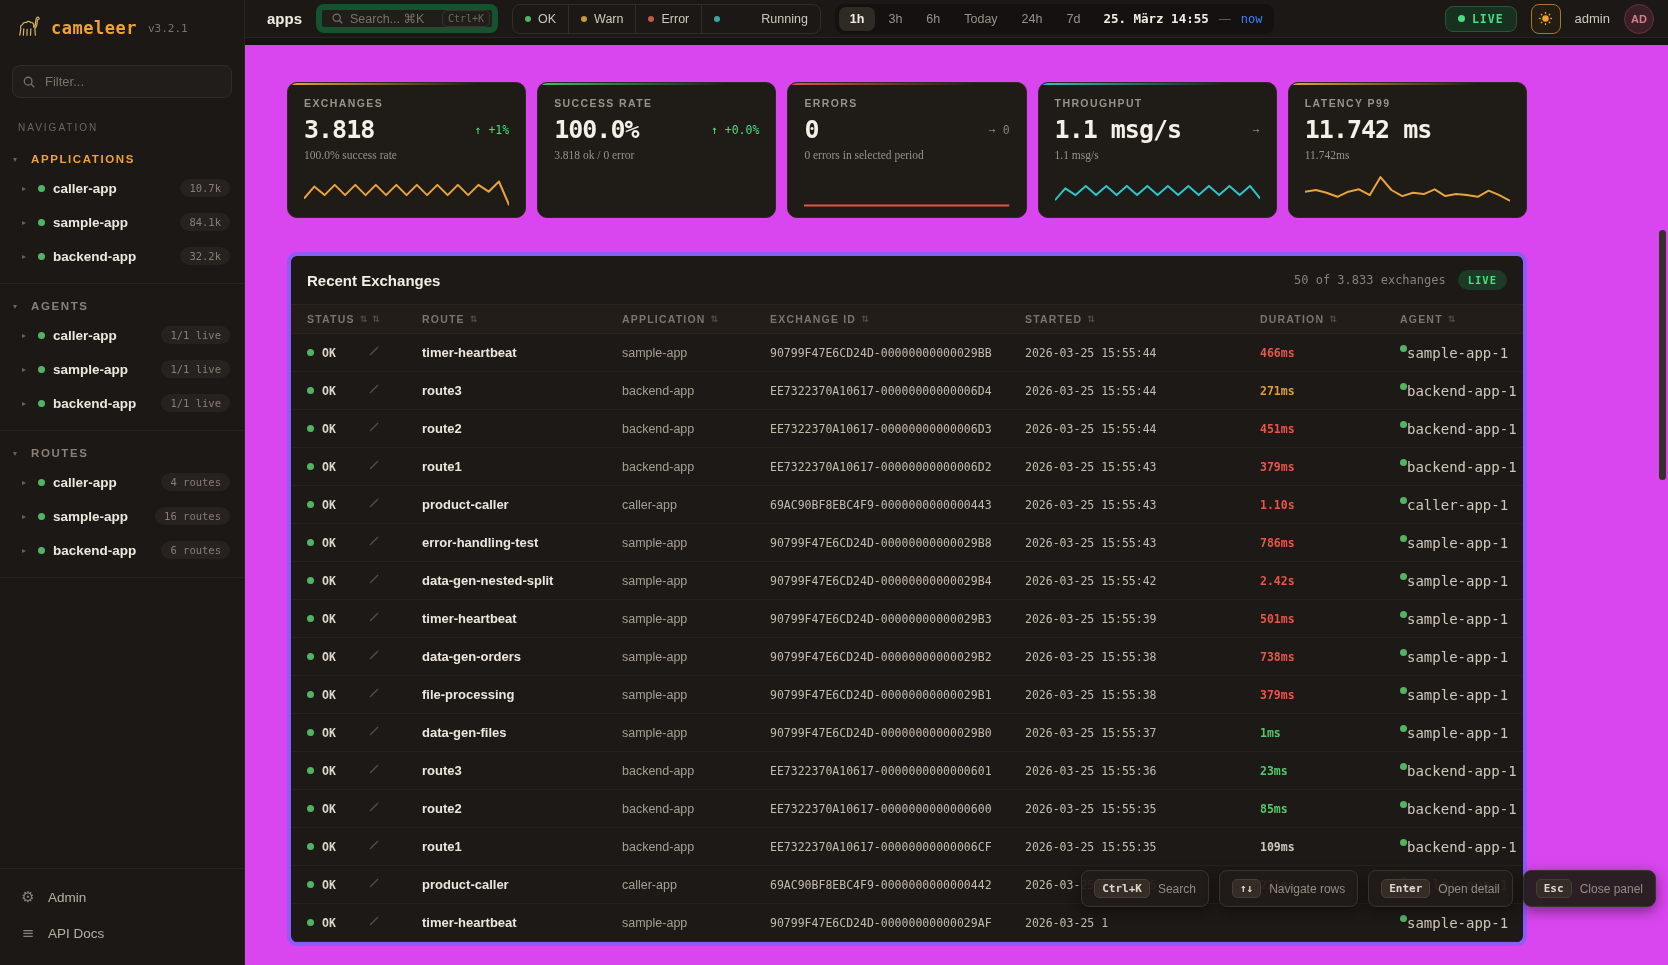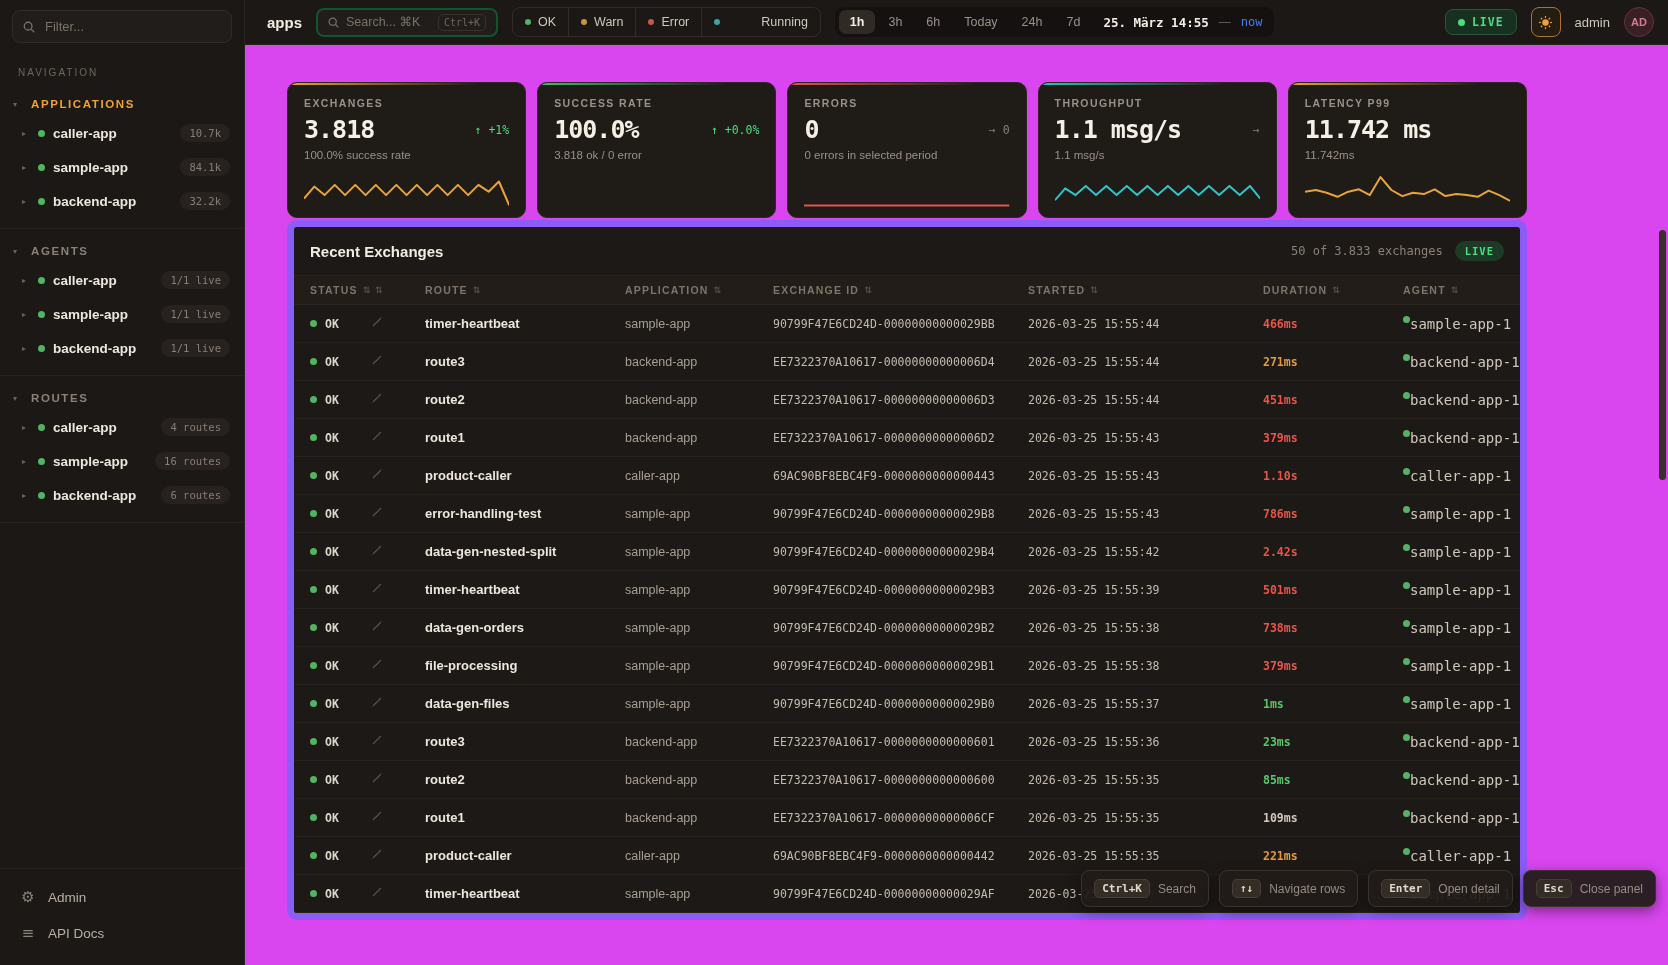--- a/index.html
+++ b/index.html
@@ -27,23 +27,23 @@
   .dot { width:7px; height:7px; border-radius:50%; background:#53b365; flex:none; }
   .item-label { font-size:13.5px; font-weight:600; color:#ece6dc; flex:1; }
   .item-badge { font-family:"DejaVu Sans Mono",monospace; font-size:10.5px; color:#877e74; background:#272220; border-radius:9px; padding:3px 9px; }
   .side-spacer { flex:1; }
   .side-footer { border-top:1px solid #272220; padding:10px 0 14px; }
   .foot-item { display:flex; align-items:center; gap:12px; padding:9px 20px; cursor:pointer; }
   .foot-glyph { font-size:15px; color:#8a8178; width:16px; text-align:center; font-family:"DejaVu Sans",sans-serif; }
   .foot-label { font-size:13.5px; color:#b8afa4; }
 
   
-  .topbar { position:fixed; left:245px; right:0; top:0; height:45px; background:#1b1815; border-bottom:1px solid #2a241e; display:flex; align-items:center; padding:0 14px 0 22px; gap:14px; z-index:4; }
+  .topbar { position:fixed; left:245px; right:0; top:0; height:38px; background:#1b1815; border-bottom:1px solid #2a241e; display:flex; align-items:center; padding:0 14px 0 22px; gap:14px; z-index:4; }
   .crumb { font-size:15px; font-weight:bold; color:#f2ece2; }
-  .search-box { position:relative; width:182px; height:29px; background:#211d1a; border:2px solid #14532d; border-radius:8px; display:flex; align-items:center; }
+  .search-box { position:relative; width:182px; height:29px; background:#211d1a; border:6px solid #14532d; border-radius:8px; display:flex; align-items:center; }
   .search-box svg { margin:0 6px 0 9px; flex:none; }
   .search-input { background:transparent; border:none; outline:none; color:#d5cdc2; font-size:12.5px; width:92px; }
   .search-input::placeholder { color:#7a7268; }
   .kbd-badge { font-family:"DejaVu Sans Mono",monospace; font-size:10px; color:#6f675e; border:1px solid #38322b; border-radius:5px; padding:2px 5px; margin-right:7px; }
   .filter-group { display:flex; border:1px solid #322c26; border-radius:8px; overflow:hidden; height:30px; }
   .filter-seg { display:flex; align-items:center; gap:7px; padding:0 12px; border-right:1px solid #322c26; cursor:pointer; }
   .filter-seg:last-child { border-right:none;gap:41px; }
   .filter-seg .fdot { width:6px; height:6px; border-radius:50%; }
   .filter-seg span.flabel { font-size:12.5px; color:#cfc7bb; }
   .time-group { display:flex; align-items:center; background:#141110; border-radius:9px; padding:3px 4px; gap:2px; }
@@ -64,25 +64,25 @@
   .main { position:absolute; left:245px; top:45px; right:0; bottom:0; background:#d946ef; padding:37px 0 0 42px; }
   .cards { width:1240px; display:grid; grid-template-columns:repeat(5,1fr); gap:11px; }
   .card { position:relative; background:#1f1b17; border:1px solid #2e2822; border-radius:10px; padding:14px 16px 10px; height:136px; overflow:hidden; }
   .card::before { content:""; position:absolute; left:0; top:0; right:0; height:2px; background:linear-gradient(90deg, var(--accent), rgba(0,0,0,0) 80%); }
   .card-title { font-size:10.5px; font-weight:bold; letter-spacing:1.4px; color:#9a9188; }
   .card-valrow { display:flex; align-items:center; justify-content:space-between; margin-top:6px; }
   .card-value { font-family:"DejaVu Sans Mono",monospace; font-weight:bold; font-size:25px; color:#f5efe6; letter-spacing:-1px; white-space:nowrap; }
   .card-delta { font-family:"DejaVu Sans Mono",monospace; font-size:11.5px; white-space:nowrap; }
   .delta-green { color:#4ade80; }
   .delta-gray { color:#8a8078; }
-  .card-sub { font-size:11.5px; color:#9a9188; margin-top:5px; }
+  .card-sub { font-size:11.5px; color:#9a9188; margin-top:5px;font-family:Liberation Serif, serif; }
   .spark { display:block; width:100%; height:40px; margin-top:8px; }
 
   
-  .table-card { width:1240px; margin-top:2px; background:#1d1916; border:7px solid #8b5cf6; border-radius:10px; overflow:hidden; }
+  .table-card { width:1240px; margin-top:34px; background:#1d1916; border:4px solid #8b5cf6; border-radius:10px; overflow:hidden; }
   .table-title-row { display:flex; align-items:center; justify-content:space-between; padding:14px 16px; }
   .table-title { font-size:15px; font-weight:bold; color:#f2ece2; }
   .table-meta { display:flex; align-items:center; gap:12px; }
   .table-summary { font-family:"DejaVu Sans Mono",monospace; font-size:12px; color:#8a8078; }
   .mini-live { font-family:"DejaVu Sans Mono",monospace; font-size:10.5px; font-weight:bold; letter-spacing:1px; color:#4ade80; background:#1d3a26; border-radius:10px; padding:4px 10px; }
   .grid-row { display:grid; grid-template-columns:60px 55px 200px 148px 255px 235px 140px minmax(0,1fr); align-items:center; padding:0 16px; }
   .thead { background:#221d19; border-top:1px solid #2a241e; border-bottom:1px solid #2a241e; height:30px; }
   .th { font-size:10.5px; font-weight:bold; letter-spacing:1.2px; color:#7d746b; display:flex; align-items:center; gap:5px; cursor:pointer; }
   .sort-glyph { font-size:9px; color:#564f47; font-family:"DejaVu Sans",sans-serif; }
   .trow { height:38px; border-bottom:1px solid #262119; cursor:pointer; }
@@ -102,20 +102,29 @@
   .hint-label { font-size:12px; color:#958c82; }
 
   
   .scroll-track { position:fixed; right:2px; top:48px; bottom:2px; width:7px; z-index:8; }
   .scroll-thumb { position:absolute; top:182px; height:250px; width:7px; border-radius:4px; background:#35302a; }
 </style>
 </head>
 <body>
 
 <aside class="sidebar">
+  <div class="logo-row">
+    <span>
+      <svg width="26" height="26" viewBox="0 0 24 24" fill="none" stroke="#d9b36a" stroke-width="1.1" stroke-linecap="round" stroke-linejoin="round">
+        <path d="M3.5 20.5 L4.5 14.5 Q3.5 11.5 5.8 10.8 Q6.8 8 9.6 8.8 Q11.6 6.8 13.6 8.8 Q16 8.4 16.4 11 L16.4 13.2 Q17.9 12.6 18 9.2 L18.6 5.4 Q19 3.4 20.8 4 L21.4 5.4 L20 6 L19.5 8.6 Q19.5 12.8 17.4 14.4 L17.9 20.5 M6.8 20.5 L7.2 14.6 M13.4 20.5 L13.7 14.6 M10.1 20.5 L10.3 15"></path>
+      </svg>
+    </span>
+    <span class="logo-name">cameleer</span>
+    <span class="logo-ver">v3.2.1</span>
+  </div>
 
   <div class="filter-wrap">
     <svg width="14" height="14" viewBox="0 0 16 16" fill="none" stroke="#7a7268" stroke-width="1.5">
         <circle cx="7" cy="7" r="4.4"></circle>
         <line x1="10.4" y1="10.4" x2="14" y2="14"></line>
       </svg>
     <input class="filter-input" placeholder="Filter..." style="">
   </div>
 
   <div class="nav-label">NAVIGATION</div>

